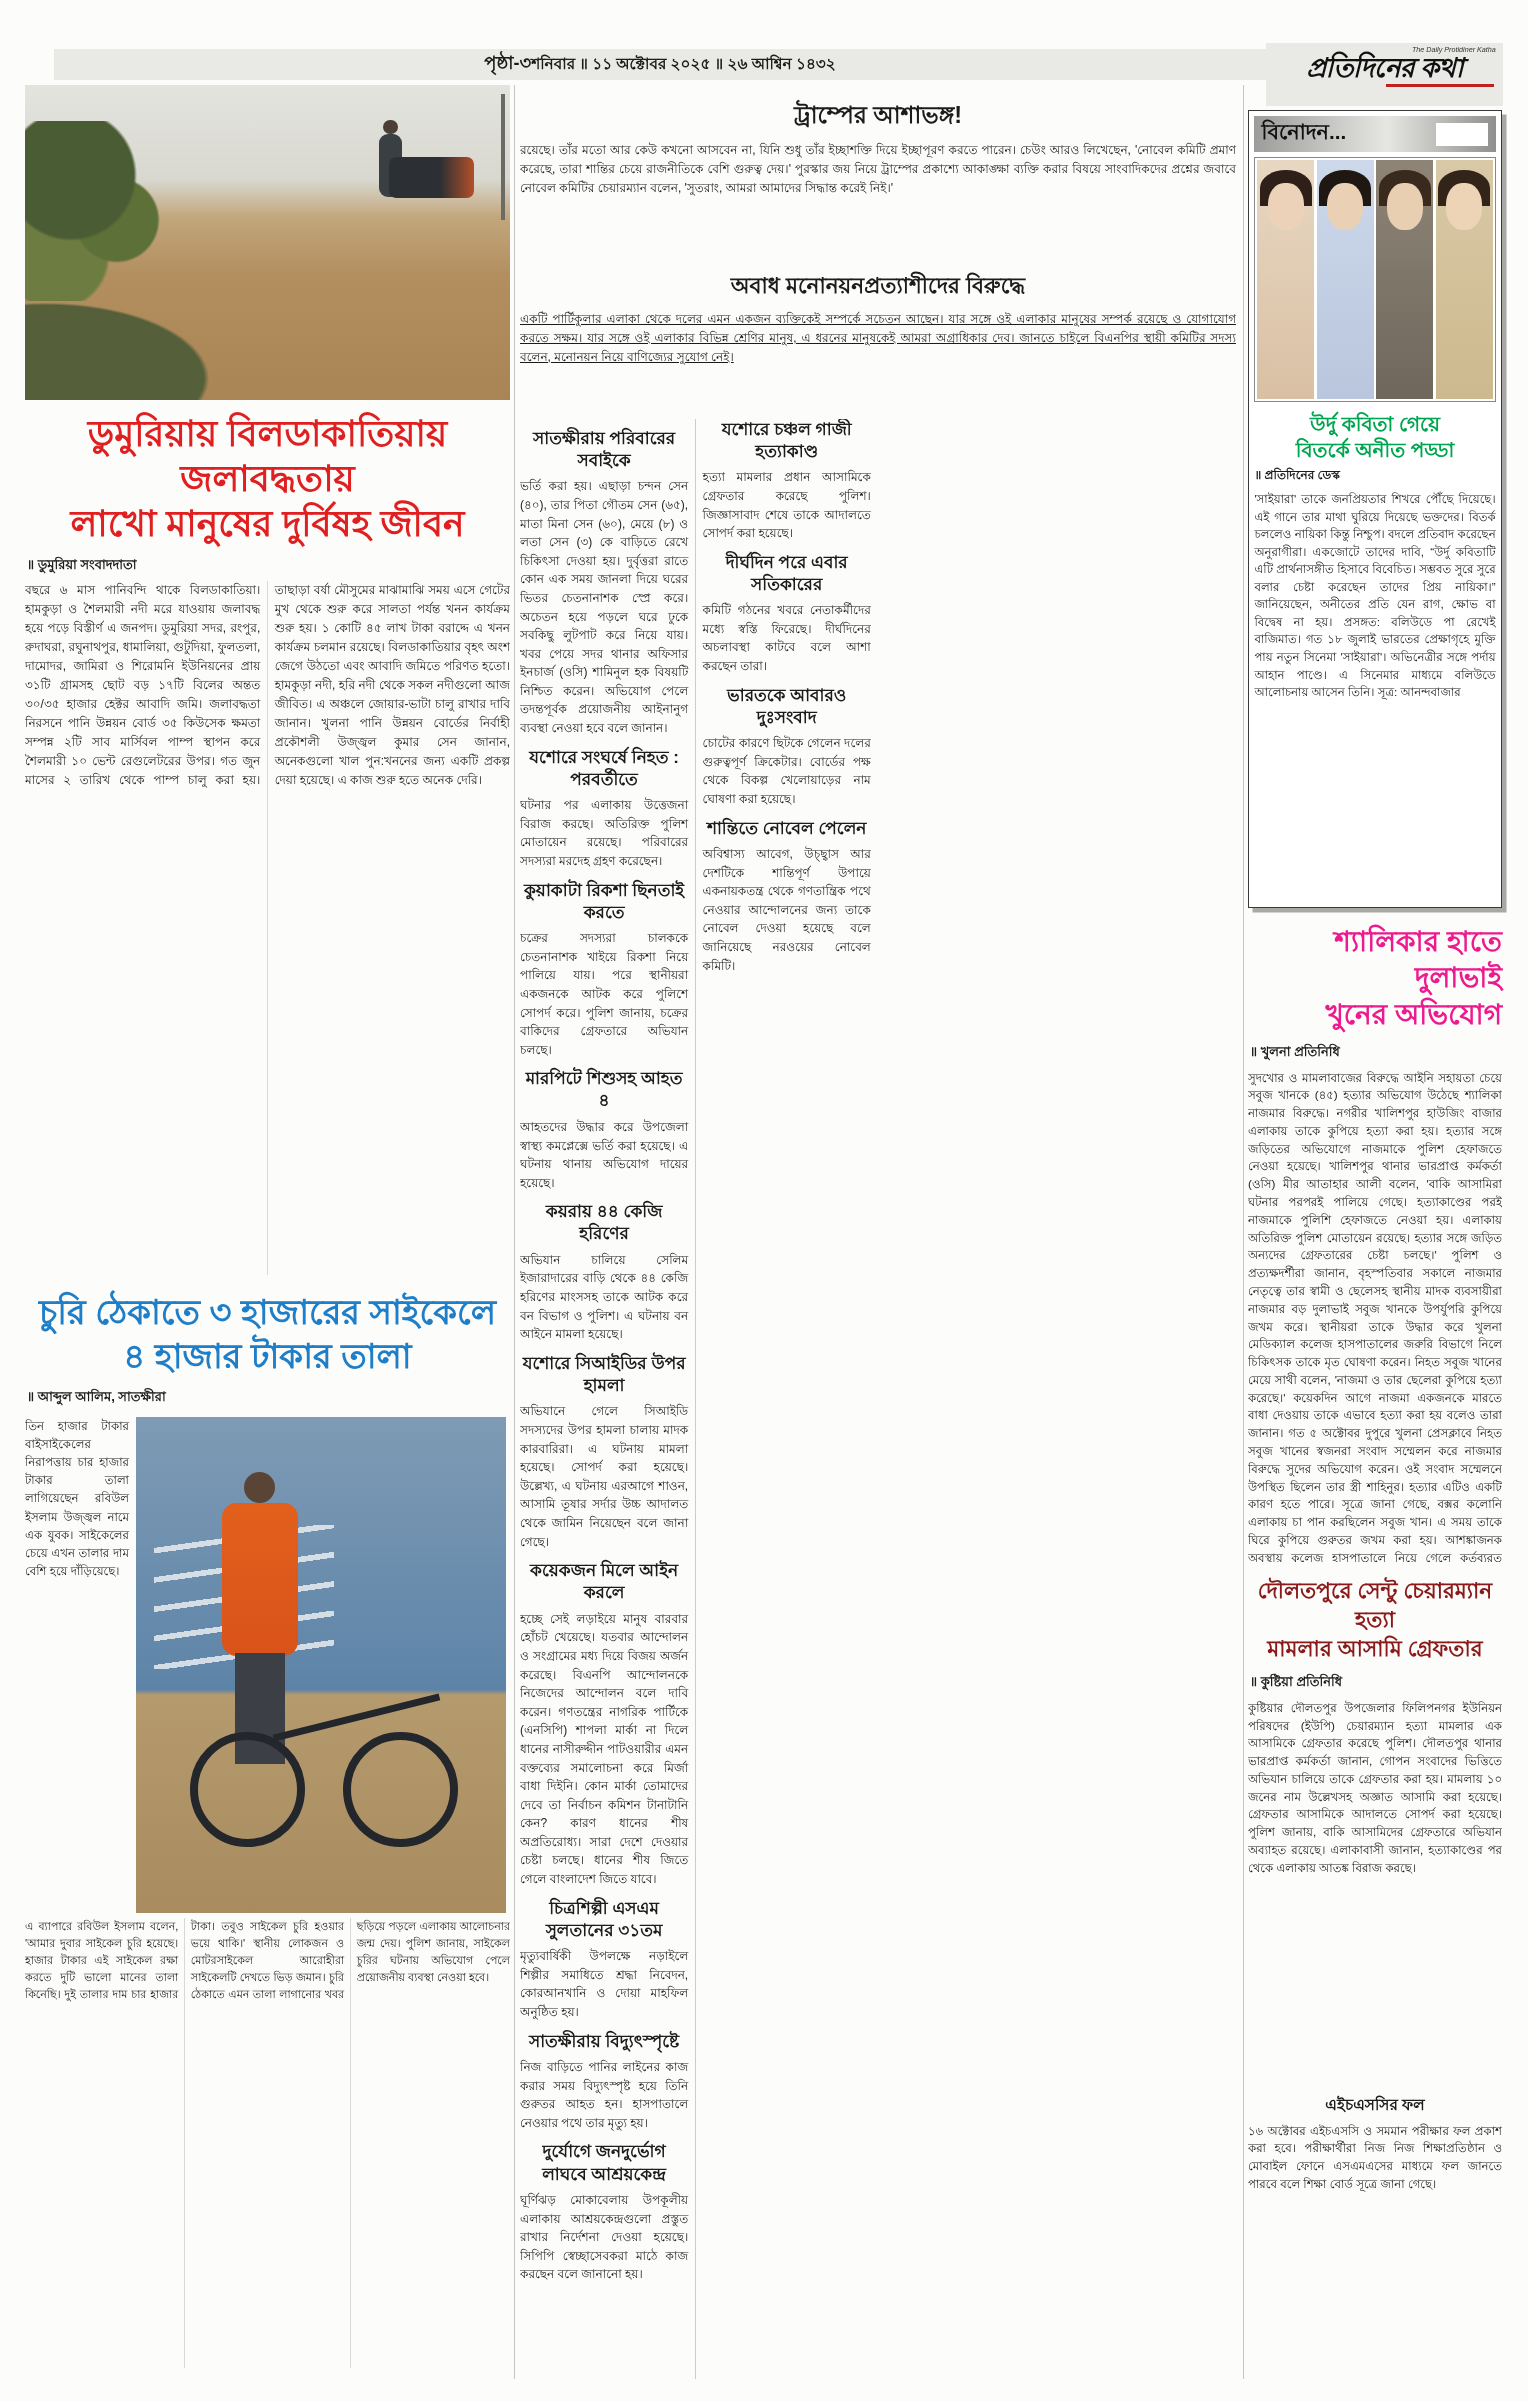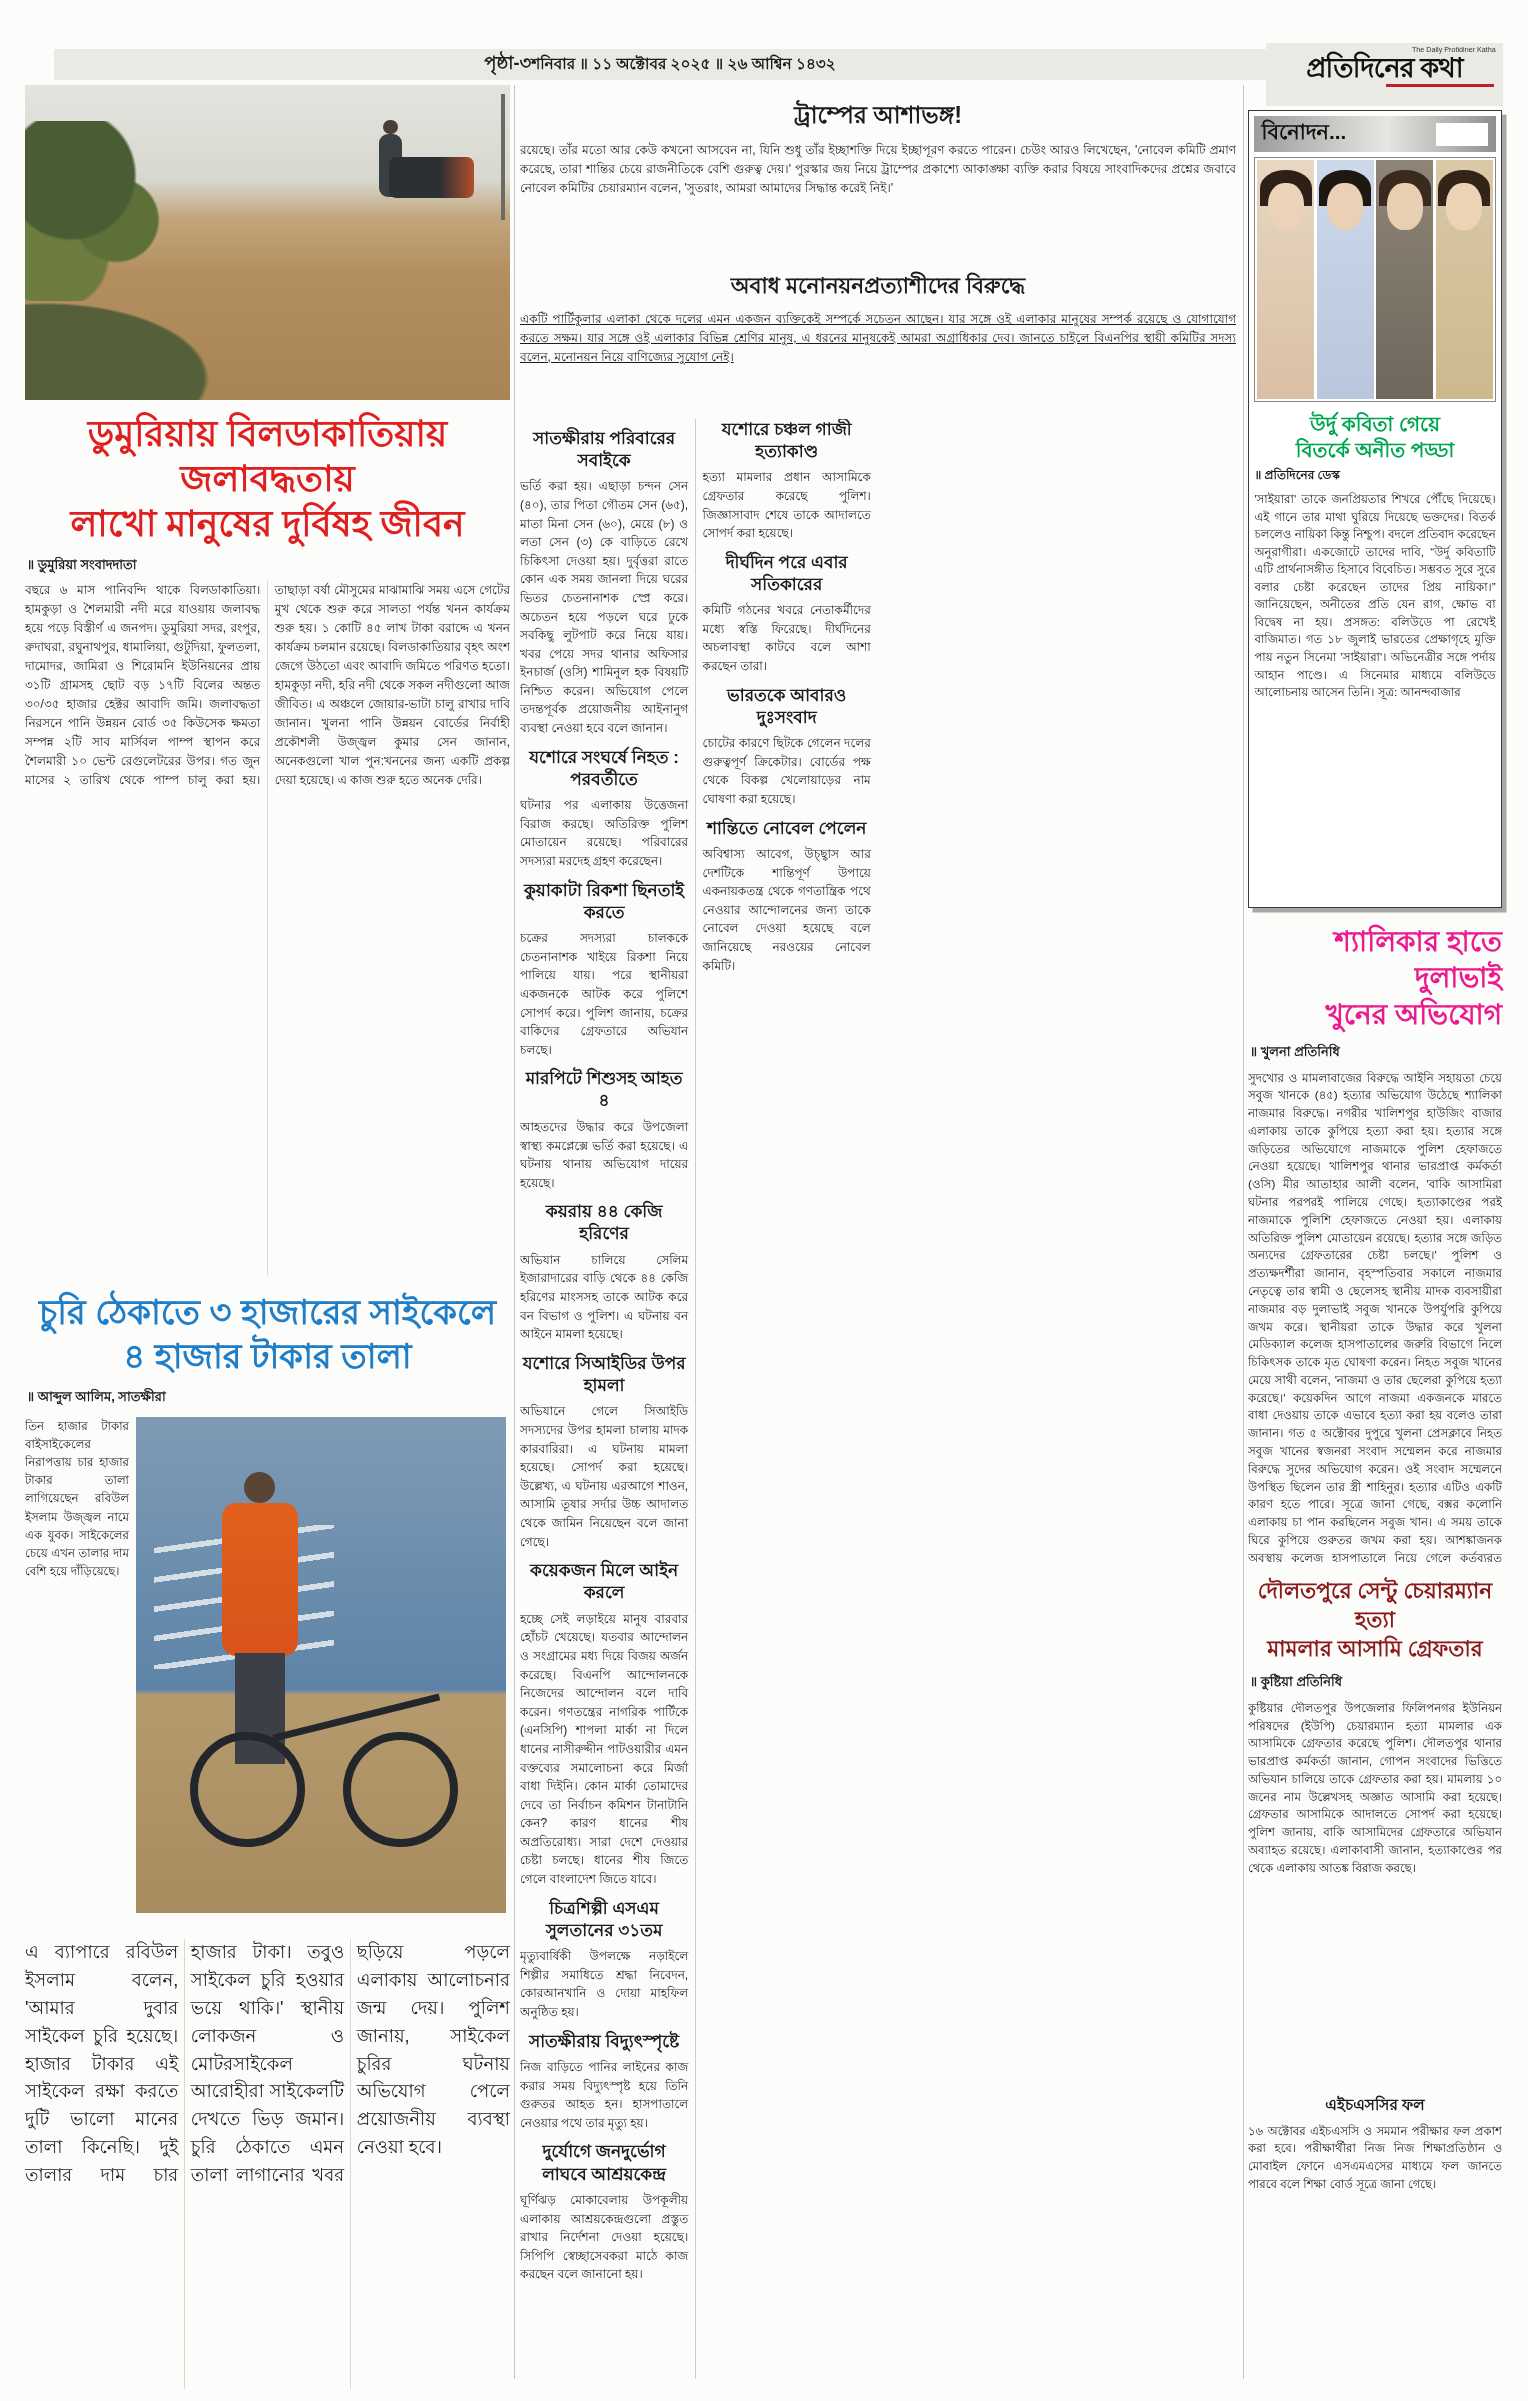--- a/index.html
+++ b/index.html
@@ -4,21 +4,21 @@
 <style>
   html,body{margin:0;padding:0;}
   .page{position:relative;width:1528px;height:2401px;background:#fcfcfa;overflow:hidden;
         font-family:"Liberation Sans","DejaVu Sans",sans-serif;color:#1c1c1c;}
   
   .topbar{position:absolute;left:54px;top:49px;width:1212px;height:31px;background:#e9e9e6;
           display:flex;align-items:center;justify-content:center;padding:0 12.6px;box-sizing:border-box;}
   .page-label{font-weight:bold;font-size:18px;}
   .date-line{font-weight:bold;font-size:15.3px;}
   .masthead{position:absolute;left:1266px;top:43px;width:237px;height:63px;background:#e9e9e6;
-            text-align:center;padding-top:1.8px;box-sizing:border-box;}
+            text-align:center;padding-top:1.8px;box-sizing:border-box;font-style:italic;}
   .masthead .eng{font-size:7.2px;color:#333;text-align:right;padding-right:7.2px;}
   .masthead .bn{font-size:27px;font-weight:bold;color:#111;line-height:1.05;letter-spacing:-0.9px;}
   .masthead .redline{height:2.7px;width:108px;background:#c02020;margin:1.8px 9px 0 auto;}
   
   .vrule{position:absolute;top:85px;bottom:22.5px;width:0.9px;background:#c4c4c0;}
   
   .left-col{position:absolute;left:25px;top:85px;width:485px;}
   .flood-photo{position:relative;width:485px;height:315px;overflow:hidden;
      background:linear-gradient(#e3e4de 0%,#d8d8d0 30%,#c2a67c 42%,#b38f60 60%,#a98455 100%);}
   .flood-photo .trees{position:absolute;left:0;top:36px;width:153px;height:180px;
@@ -44,22 +44,22 @@
   .cycle-photo{position:relative;width:370px;height:496px;overflow:hidden;
      background:linear-gradient(#7f9bb5 0%,#5d84a8 55%,#b59a6e 56%,#a88c5f 100%);}
   .cycle-photo .graffiti{position:absolute;left:18px;top:108px;width:180px;height:144px;opacity:.85;
      background:repeating-linear-gradient(-8deg,transparent 0 23.4px,#e8ecef 23.4px 29px);}
   .cycle-photo .man{position:absolute;left:86px;top:86px;width:76px;height:153px;border-radius:14.4px;
      background:linear-gradient(#e2601c,#d9531a);}
   .cycle-photo .man:before{content:"";position:absolute;top:-31px;left:21.6px;width:31px;height:31px;border-radius:50%;background:#5a4436;}
   .cycle-photo .man:after{content:"";position:absolute;bottom:-108px;left:12.6px;width:50px;height:111px;background:#3c3f45;}
   .cycle-photo .wheel{position:absolute;width:99px;height:99px;border:8px solid #23262a;border-radius:50%;background:transparent;}
   .cycle-frame{position:absolute;left:135px;top:297px;width:171px;height:7.2px;background:#23262a;transform:rotate(-14deg);}
-  .threecol{column-count:3;column-gap:12.6px;column-rule:0.9px solid #d8d8d4;margin-top:26px;
-            font-size:18px;line-height:1.55;text-align:justify;height:450px;overflow:hidden;}
+  .threecol{column-count:3;column-gap:12.6px;column-rule:0.9px solid #d8d8d4;margin-top:5px;
+            font-size:11px;line-height:1.55;text-align:justify;height:450px;overflow:hidden;}
   
   .mid-col{position:absolute;left:520px;top:97px;width:716px;}
   .mid-headline{font-weight:bold;font-size:23.4px;text-align:center;margin:0 0 5.4px;}
   .mid-wide-body{font-size:12px;line-height:1.55;text-align:justify;overflow:hidden;}
   .mid-subhead-wide{font-weight:bold;font-size:21.6px;text-align:center;margin:12.6px 0 5.4px;}
   .mid-flow{margin-top:14.4px;column-count:4;column-gap:14.4px;column-rule:0.9px solid #ccccc8;
             height:1960px;overflow:hidden;column-fill:auto;}
   .mid-flow h3{font-weight:bold;font-size:17px;line-height:1.3;text-align:center;margin:9px 0 5.4px;break-after:avoid;}
   .mid-flow p{font-size:12px;line-height:1.55;text-align:justify;margin:0 0 7.2px;}
   

